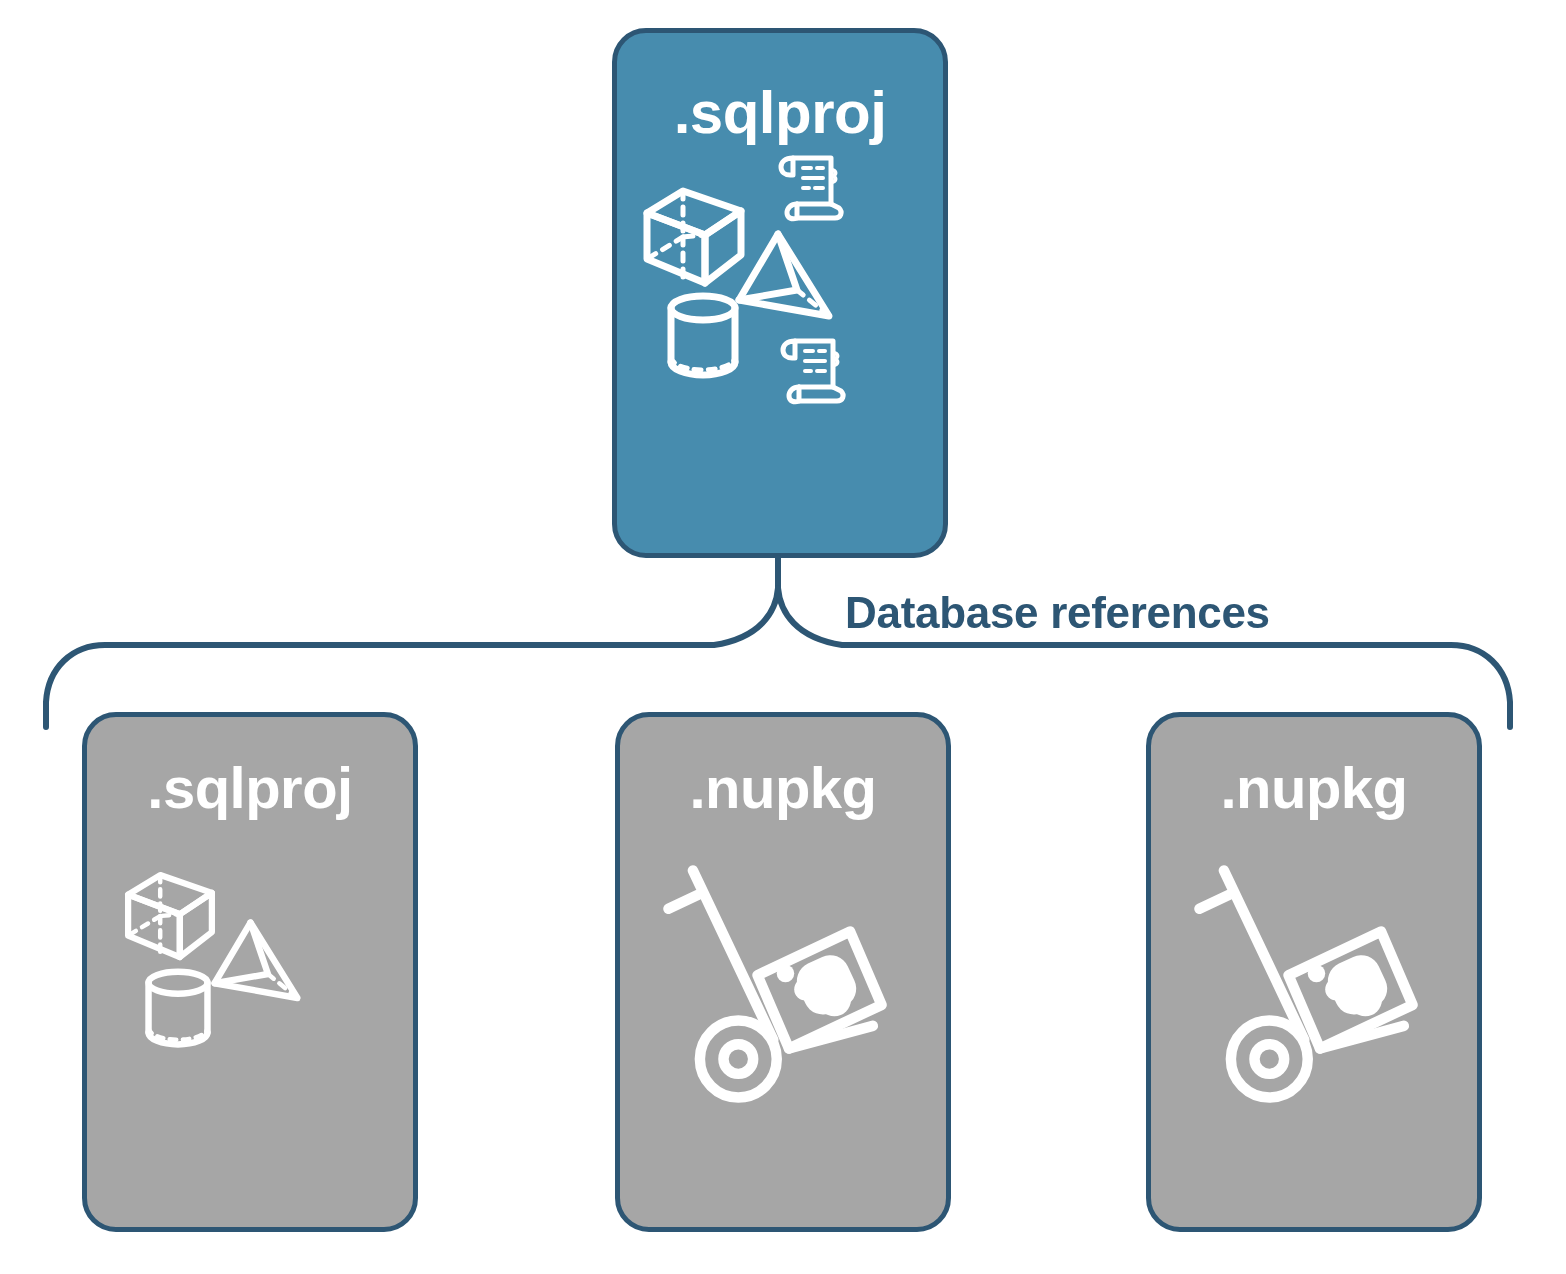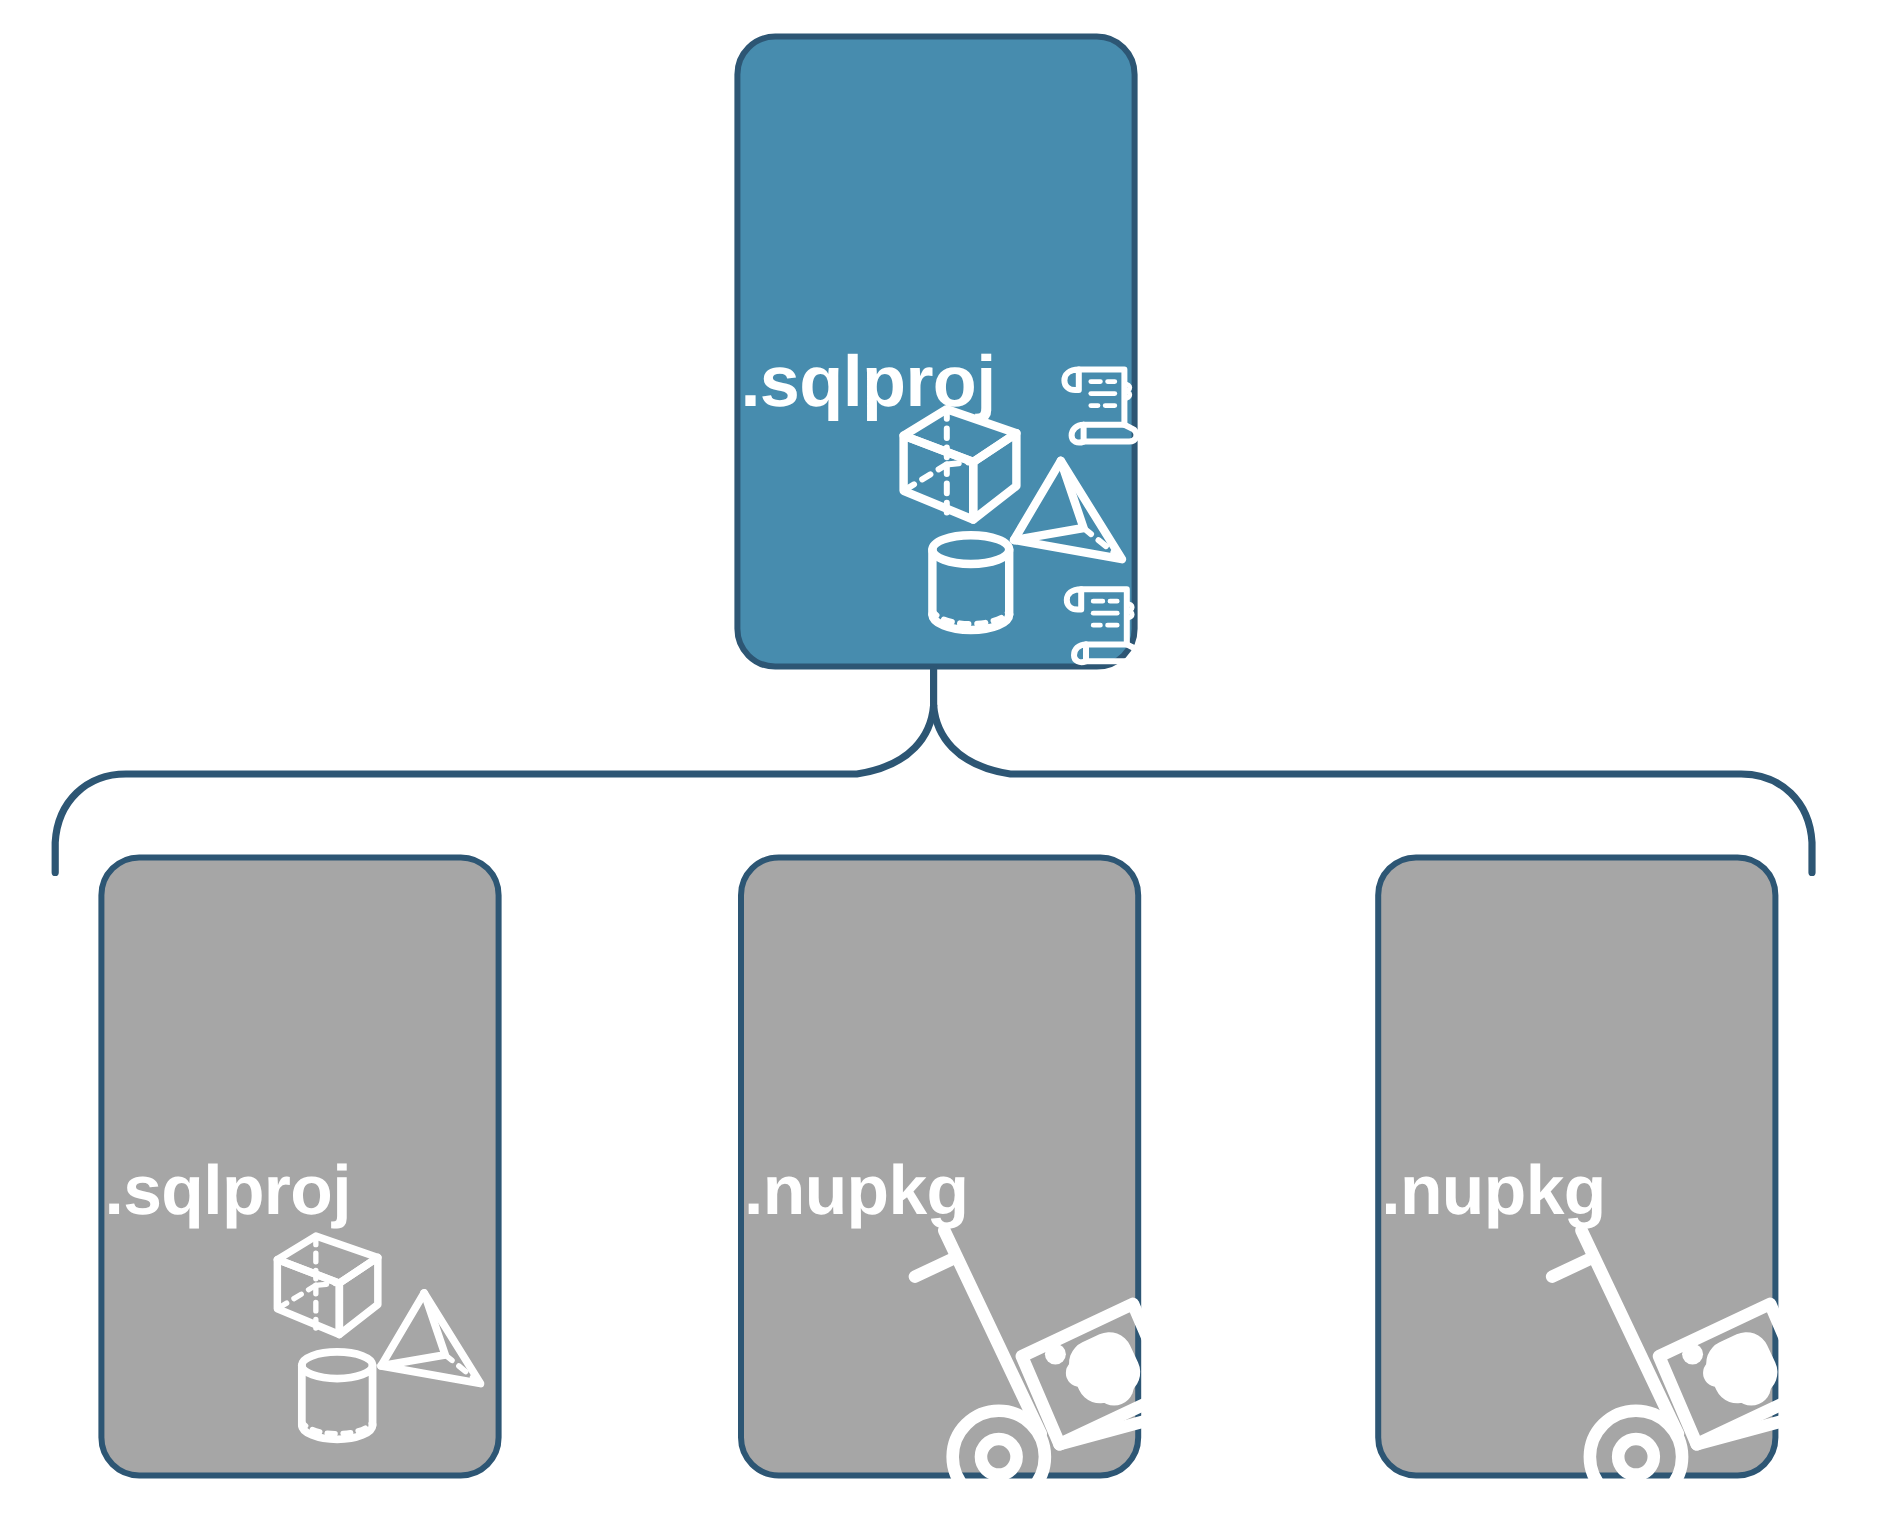--- a/index.html
+++ b/index.html
@@ -16,21 +16,21 @@
     height: 1274px;
     background: #ffffff;
     overflow: hidden;
   }
   .node {
     position: absolute;
     box-sizing: border-box;
     border: 5px solid #2d5674;
     border-radius: 34px;
     display: flex;
-    flex-direction: row;
+    flex-direction: column;
     align-items: center;
   }
   .node.primary {
     background: #478cae;
   }
   .node.secondary {
     background: #a6a6a6;
   }
   .node-title {
     color: #ffffff;
@@ -138,20 +138,21 @@
 
   <svg id="bracket-layer" viewBox="0 0 1566 1274" fill="none" stroke="#2d5674" stroke-width="6" stroke-linecap="round" stroke-linejoin="round">
 
     <path d="M778 558 L778 588"></path>
 
     <path d="M778 588 C776 612 760 638 714 645 L105 645 C72 645 48 668 46 702 L46 727"></path>
 
     <path d="M778 588 C780 612 796 638 842 645 L1451 645 C1484 645 1508 668 1510 702 L1510 727"></path>
   </svg>
 
+  <div class="bracket-label">Database references</div>
 
   <div class="node secondary" style="left:82px; top:712px; width:336px; height:520px;">
     <div class="node-title">.sqlproj</div>
     <div class="node-art">
 
       <svg width="98" height="95" viewBox="0 0 110 105" style="left:calc(50% - 80px); top:52px;" fill="none" stroke="#ffffff" stroke-width="7" stroke-linejoin="round" stroke-linecap="round">
         <path d="M8 28 L44 6 L102 26 L66 50 Z"></path>
         <path d="M8 28 L8 74 L66 98 L66 50 Z"></path>
         <path d="M66 50 L102 26 L102 70 L66 98 Z"></path>
         <path d="M44 6 L44 52 L66 50" stroke-dasharray="8 8" stroke-width="5"></path>

